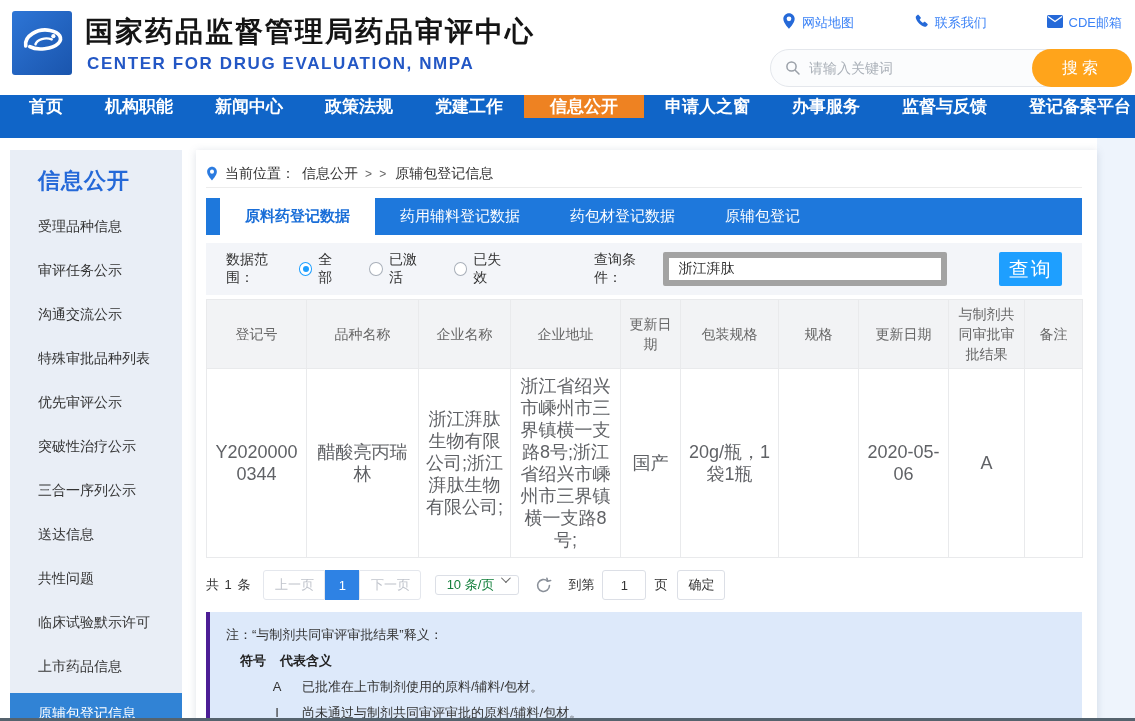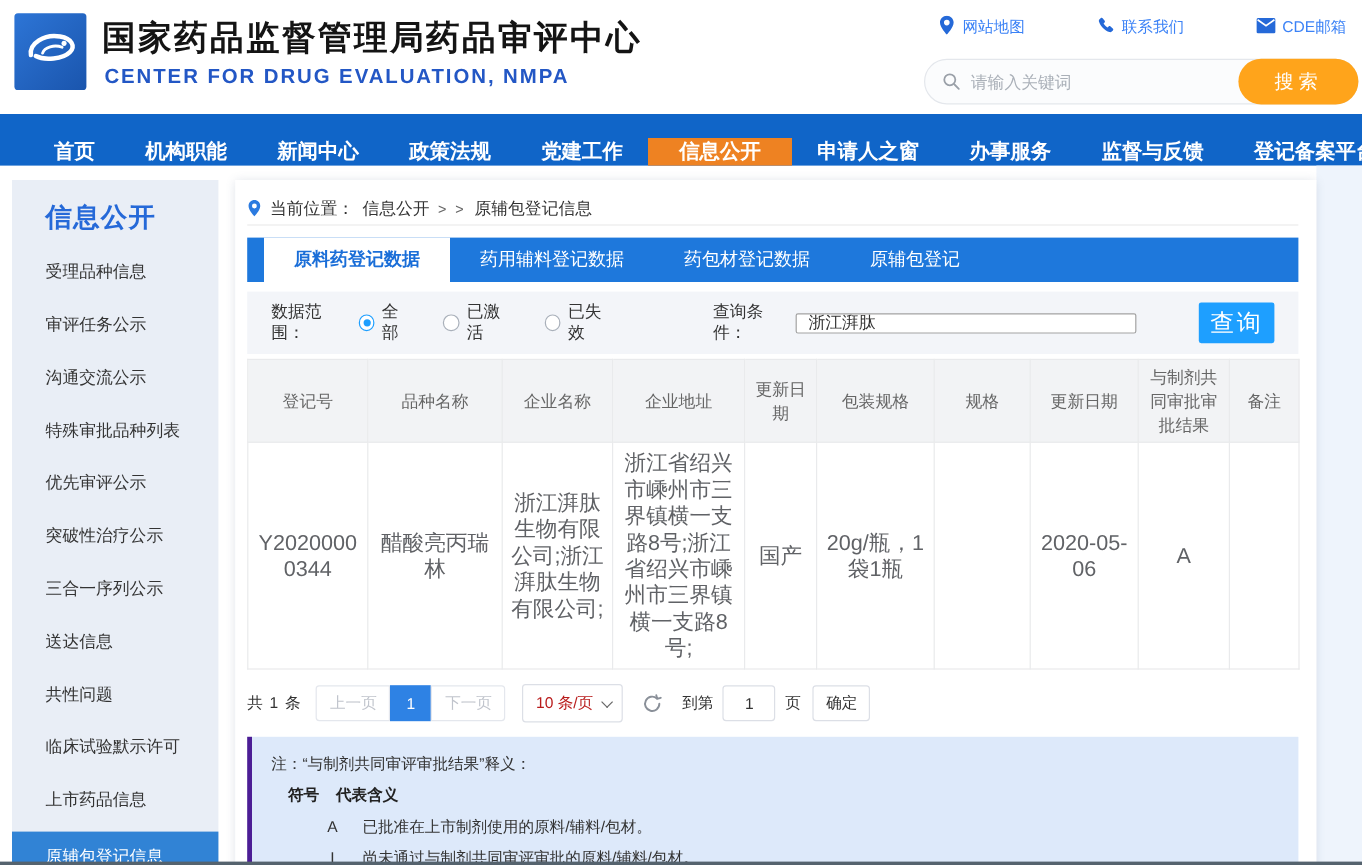--- a/index.html
+++ b/index.html
@@ -19,21 +19,21 @@
     border-radius:19px; background:#fbfcfd; display:flex; align-items:center; padding-left:14px; }
   .search-input { border:none; outline:none; background:transparent; font-size:14px; color:#333; width:190px;
     font-family:"Liberation Sans","DejaVu Sans",sans-serif; }
   .search-input::placeholder { color:#aab0b8; }
   .search-btn { position:absolute; right:-1px; top:-1px; height:38px; width:100px; border:none; border-radius:19px;
     background:#ffa41b; color:#fff; font-size:16px; letter-spacing:4px; cursor:pointer;
     font-family:"Liberation Sans","DejaVu Sans",sans-serif; }
 
   
   .nav { position:absolute; left:0; top:95px; width:1135px; height:43px; background:#1065c8;
-    display:flex; align-items:flex-end; padding-left:24px; }
+    display:flex; align-items:flex-start; padding-left:8px; }
   .nav-item { display:flex; align-items:center; padding:0 21px; color:#fff; font-size:17px; font-weight:bold; cursor:pointer; white-space:nowrap; }
   .nav-item.active { background:#ee8222; padding:0 26px; }
   .nav-div { width:1px; height:15px; background:rgba(255,255,255,.5); align-self:center; }
 
   
   .right-bg { position:absolute; left:1097px; top:138px; width:38px; height:583px; background:#eef4fc; }
   .footer-line { position:absolute; left:0; bottom:0; width:1135px; height:3px; background:#55636e; }
 
   
   .sidebar { position:absolute; left:10px; top:150px; width:172px; height:571px; background:#e9eef6; }
@@ -53,41 +53,41 @@
   .tab { display:flex; align-items:center; padding:0 25px; color:#fff; font-size:15px; cursor:pointer; }
   .tab.active { background:#fff; color:#1a6ed8; font-weight:bold; }
 
   .filter { margin-top:8px; height:52px; background:#f3f5f9; display:flex; align-items:center; padding:0 20px; font-size:14px; color:#333; }
   .radio-group { display:flex; align-items:center; gap:24px; margin-left:4px; }
   .radio { display:flex; align-items:center; gap:6px; cursor:pointer; }
   .radio-dot { width:14px; height:14px; border:1px solid #a9b0ba; border-radius:50%; background:#fff; position:relative; }
   .radio.selected .radio-dot { border-color:#1e9fff; }
   .radio.selected .radio-dot::after { content:""; position:absolute; left:3px; top:3px; width:6px; height:6px; border-radius:50%; background:#1e9fff; }
   .query-label { margin-left:80px; }
-  .query-input { width:290px; height:17px; border:1px solid #a3a3a3; border-radius:2px; background:#fff; padding:0 10px;
+  .query-input { width:290px; height:34px; border:6px solid #a3a3a3; border-radius:2px; background:#fff; padding:0 10px;
     font-size:14px; color:#333; outline:none; font-family:"Liberation Sans","DejaVu Sans",sans-serif; }
   .query-btn { margin-left:52px; width:64px; height:34px; border:none; border-radius:2px; background:#1e9fff; color:#fff;
     font-size:20px; letter-spacing:2px; cursor:pointer; font-family:"Liberation Sans","DejaVu Sans",sans-serif; }
 
   table.grid { margin-top:4px; width:876px; border-collapse:collapse; table-layout:fixed; }
   .grid th { height:62px; background:#f2f3f5; color:#666; font-size:14px; font-weight:normal;
     border:1px solid #e9eaec; padding:4px 6px; line-height:20px; }
   .grid td { height:112px; color:#606266; font-size:18px; text-align:center; vertical-align:middle;
     border:1px solid #e9eaec; padding:6px 6px; line-height:22px; word-break:break-all; }
 
   .pager { margin-top:12px; display:flex; align-items:center; font-size:13px; color:#333; }
   .pager .total { margin-right:12px; letter-spacing:1px; }
   .pg-btn { height:30px; min-width:62px; display:flex; align-items:center; justify-content:center;
     border:1px solid #e4e7ed; background:#fff; color:#c0c4cc; font-size:13px; cursor:default; }
   .pg-btn.prev { border-radius:3px 0 0 3px; }
   .pg-btn.next { border-radius:0 3px 3px 0; }
   .pg-cur { height:30px; width:34px; display:flex; align-items:center; justify-content:center;
     background:#2e82e4; color:#fff; font-size:13px; cursor:pointer; }
-  .pg-select { margin-left:14px; height:32px; width:84px; border:1px solid #dcdfe6; border-radius:3px; background:#fff;
-    display:flex; align-items:center; justify-content:center; gap:7px; cursor:pointer; color:#b91c1c; }
+  .pg-select { margin-left:14px; height:20px; width:84px; border:1px solid #dcdfe6; border-radius:3px; background:#fff;
+    display:flex; justify-content:center; gap:7px; cursor:pointer; color:#15803d; }
   .chev { width:7px; height:7px; border-right:1.6px solid #666; border-bottom:1.6px solid #666;
     transform:rotate(45deg) translateY(-2px); }
   .pg-refresh { margin-left:16px; display:flex; align-items:center; cursor:pointer; }
   .goto-label { margin-left:16px; }
   .goto-input { margin:0 8px; width:44px; height:30px; border:1px solid #dcdfe6; border-radius:3px; text-align:center;
     font-size:13px; color:#333; outline:none; font-family:"Liberation Sans","DejaVu Sans",sans-serif; }
   .pg-confirm { margin-left:10px; height:30px; width:48px; border:1px solid #dcdfe6; border-radius:3px; background:#fff;
     color:#333; font-size:13px; cursor:pointer; font-family:"Liberation Sans","DejaVu Sans",sans-serif; }
 
   .note { margin-top:12px; margin-bottom:16px; width:876px; background:#dde9fa; border-left:4px solid #4c1d95;

